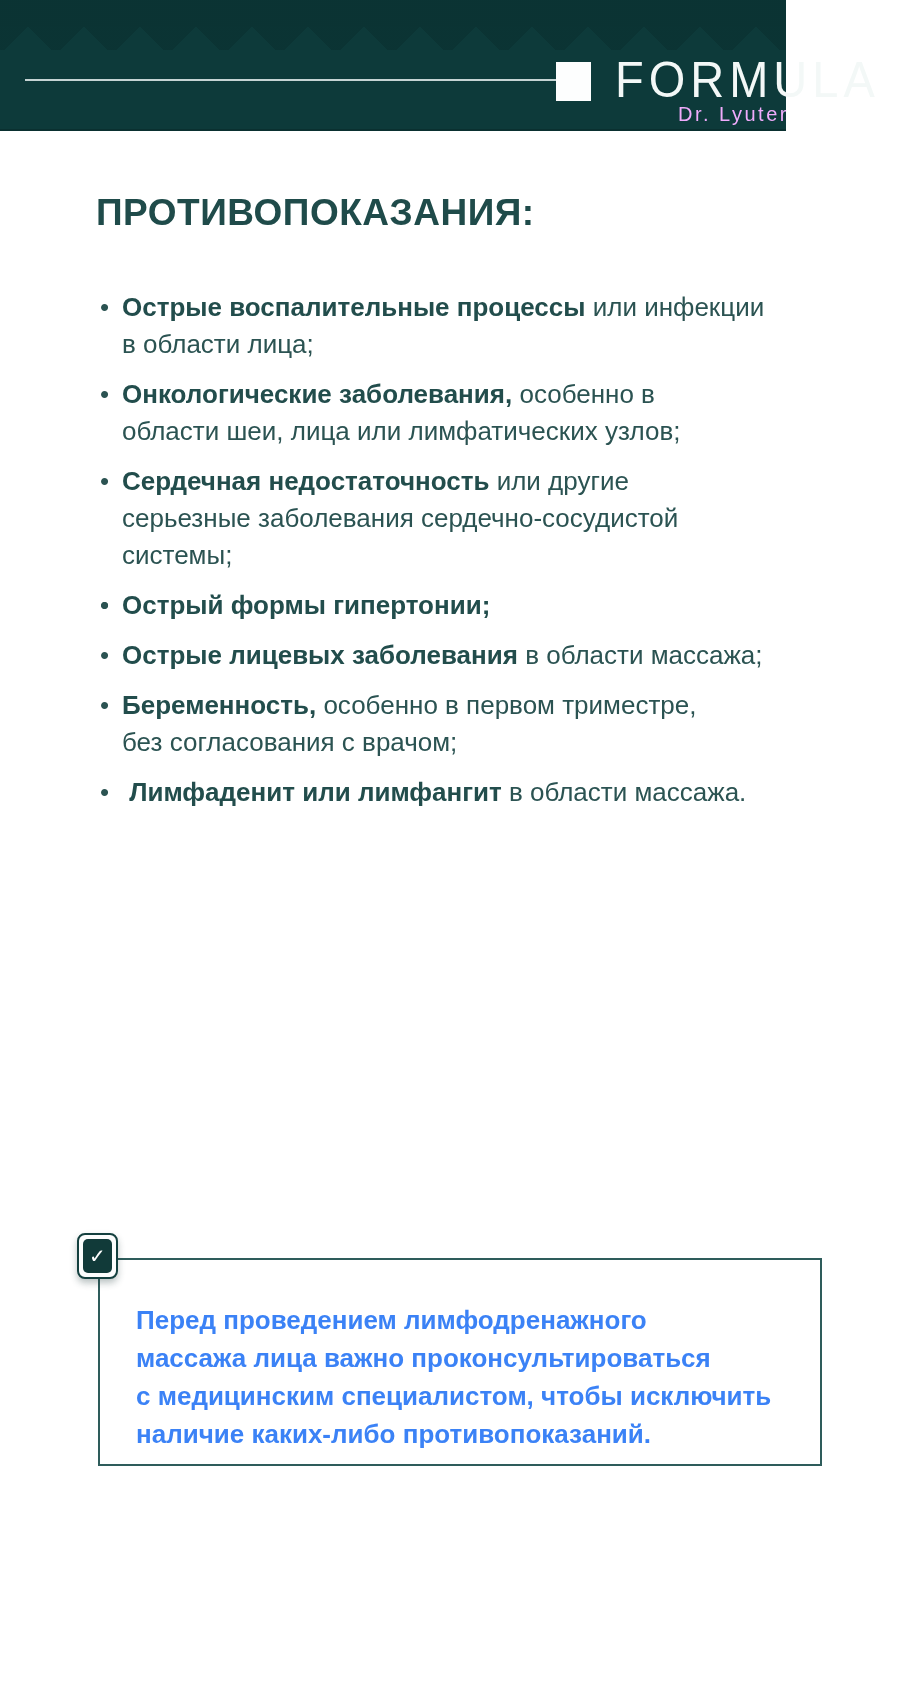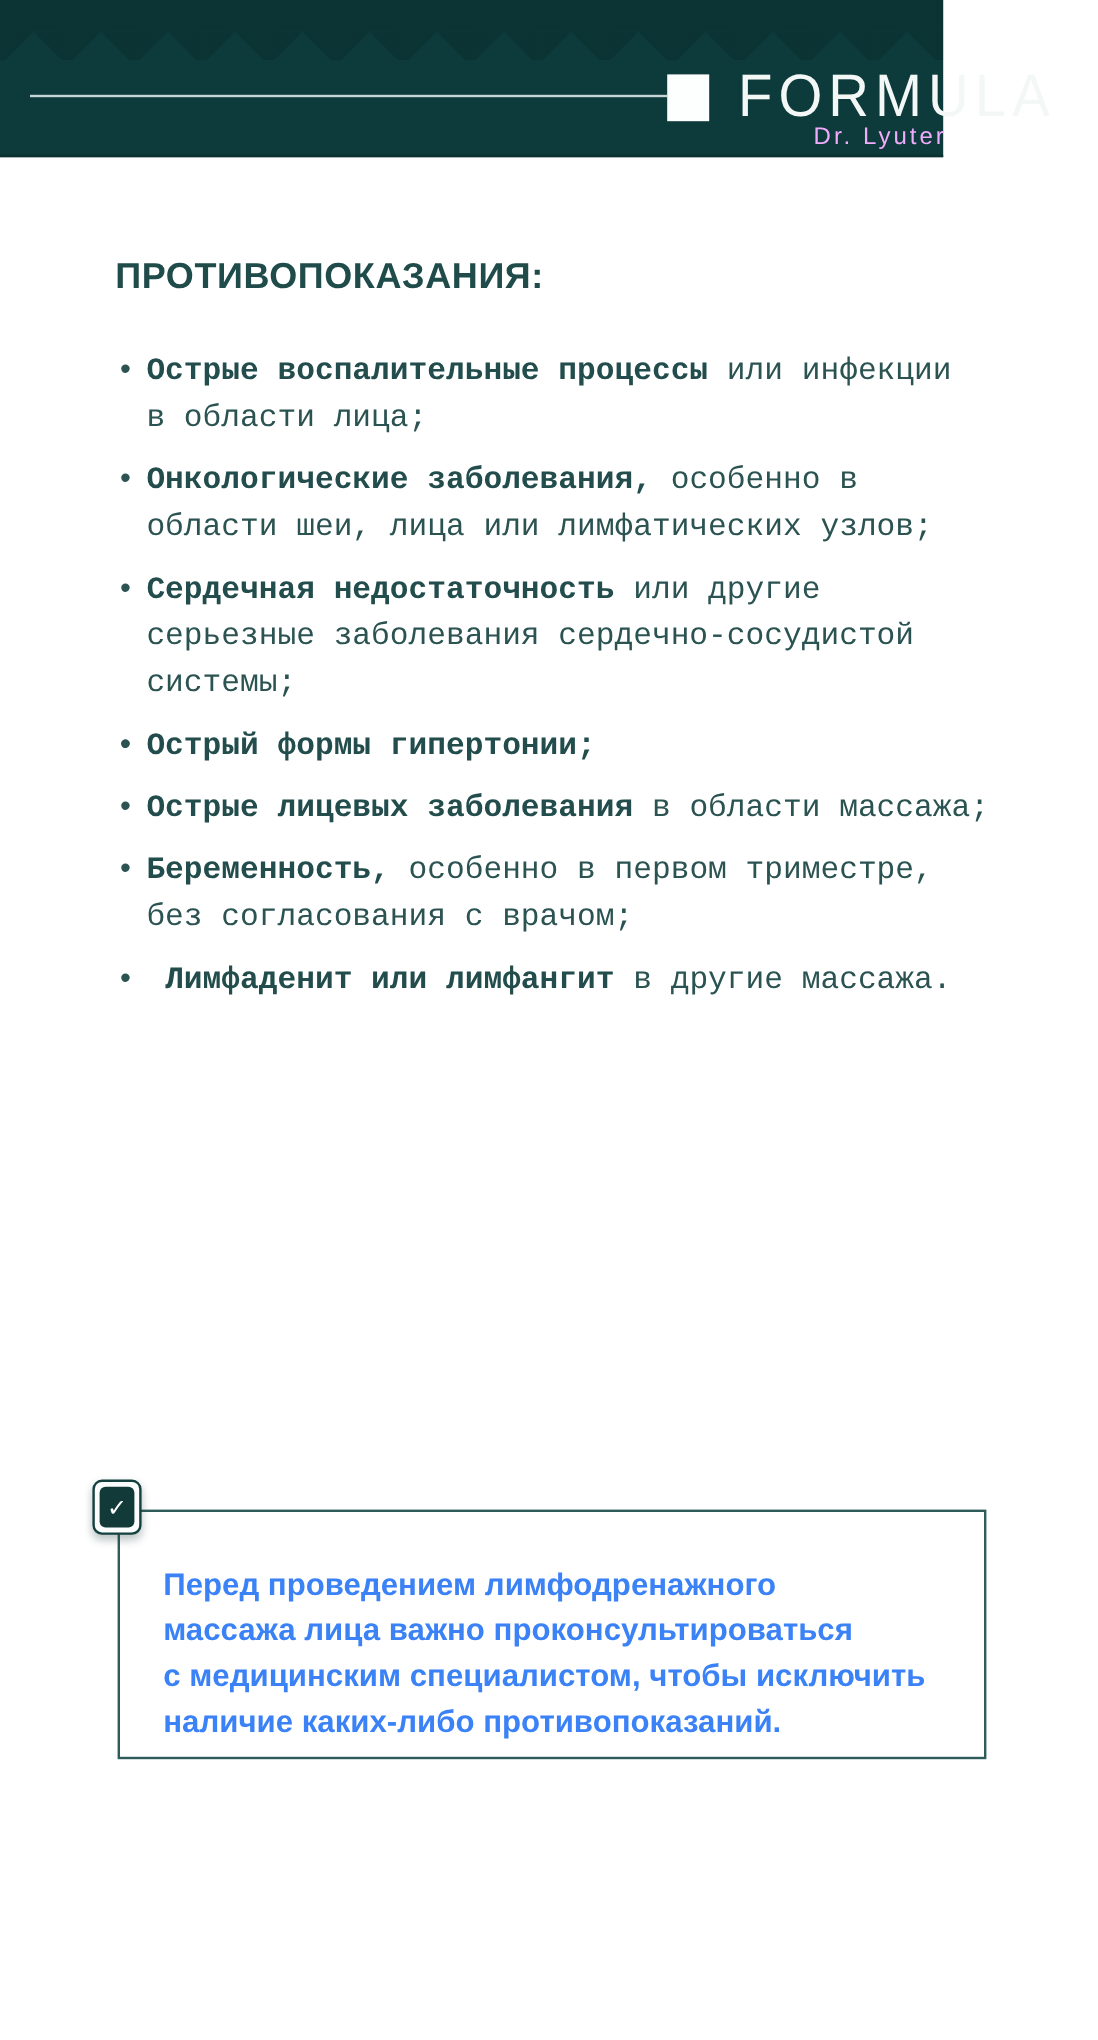--- a/index.html
+++ b/index.html
@@ -42,39 +42,39 @@
     white-space:nowrap;
   }
   .brand-subtitle {
     position:absolute; left:678px; top:103px;
     font-size:20px; font-weight:400; letter-spacing:2.5px;
     color:#f0abfc; white-space:nowrap;
   }
 
   
   .page-title {
-    position:absolute; left:96px; top:214px;
-    font-size:30px; font-weight:700; letter-spacing:.5px;
+    position:absolute; left:96px; top:192px;
+    font-size:37px; font-weight:700; letter-spacing:.5px;
     color:#1f4b4a;
   }
 
   
   .c-list {
     position:absolute; left:100px; top:289px; width:748px;
     list-style:none;
   }
   .c-list li {
     position:relative; padding-left:22px; margin-bottom:13px;
     font-size:26px; line-height:37px; color:#2b5352;
   }
   .bullet {
     position:absolute; left:0; top:0;
     font-size:26px; line-height:37px; color:#2b5352;
   }
-  .item-text { white-space:pre-wrap;font-family:Liberation Mono, monospace; }
+  .item-text { white-space:pre-wrap; }
   .item-text .b { font-weight:700; color:#224d4c; }
 
   
   .note-box {
     position:absolute; left:98px; top:1258px; width:724px; height:208px;
     background:#ffffff; border:2px solid #2e5c5b;
     padding:41px 20px 0 36px;
   }
   .note-text {
     font-size:26px; line-height:38px; font-weight:700;
@@ -137,21 +137,21 @@
       <span class="bullet">•</span>
       <span class="item-text"><span class="b">Острые лицевых заболевания</span><span class="r"> в области массажа;</span></span>
     </li>
     <li>
       <span class="bullet">•</span>
       <span class="item-text"><span class="b">Беременность,</span><span class="r"> особенно в первом триместре,
 без согласования с врачом;</span></span>
     </li>
     <li>
       <span class="bullet">•</span>
-      <span class="item-text"><span class="b"> Лимфаденит или лимфангит</span><span class="r"> в другие массажа.</span></span>
+      <span class="item-text"><span class="b"> Лимфаденит или лимфангит</span><span class="r"> в области массажа.</span></span>
     </li>
   </ul>
 
   <div class="note-box">
     <div class="checkbox">
       <div class="checkbox-inner">
         <span class="check-glyph">✓</span>
       </div>
     </div>
     <p class="note-text">Перед проведением лимфодренажного

